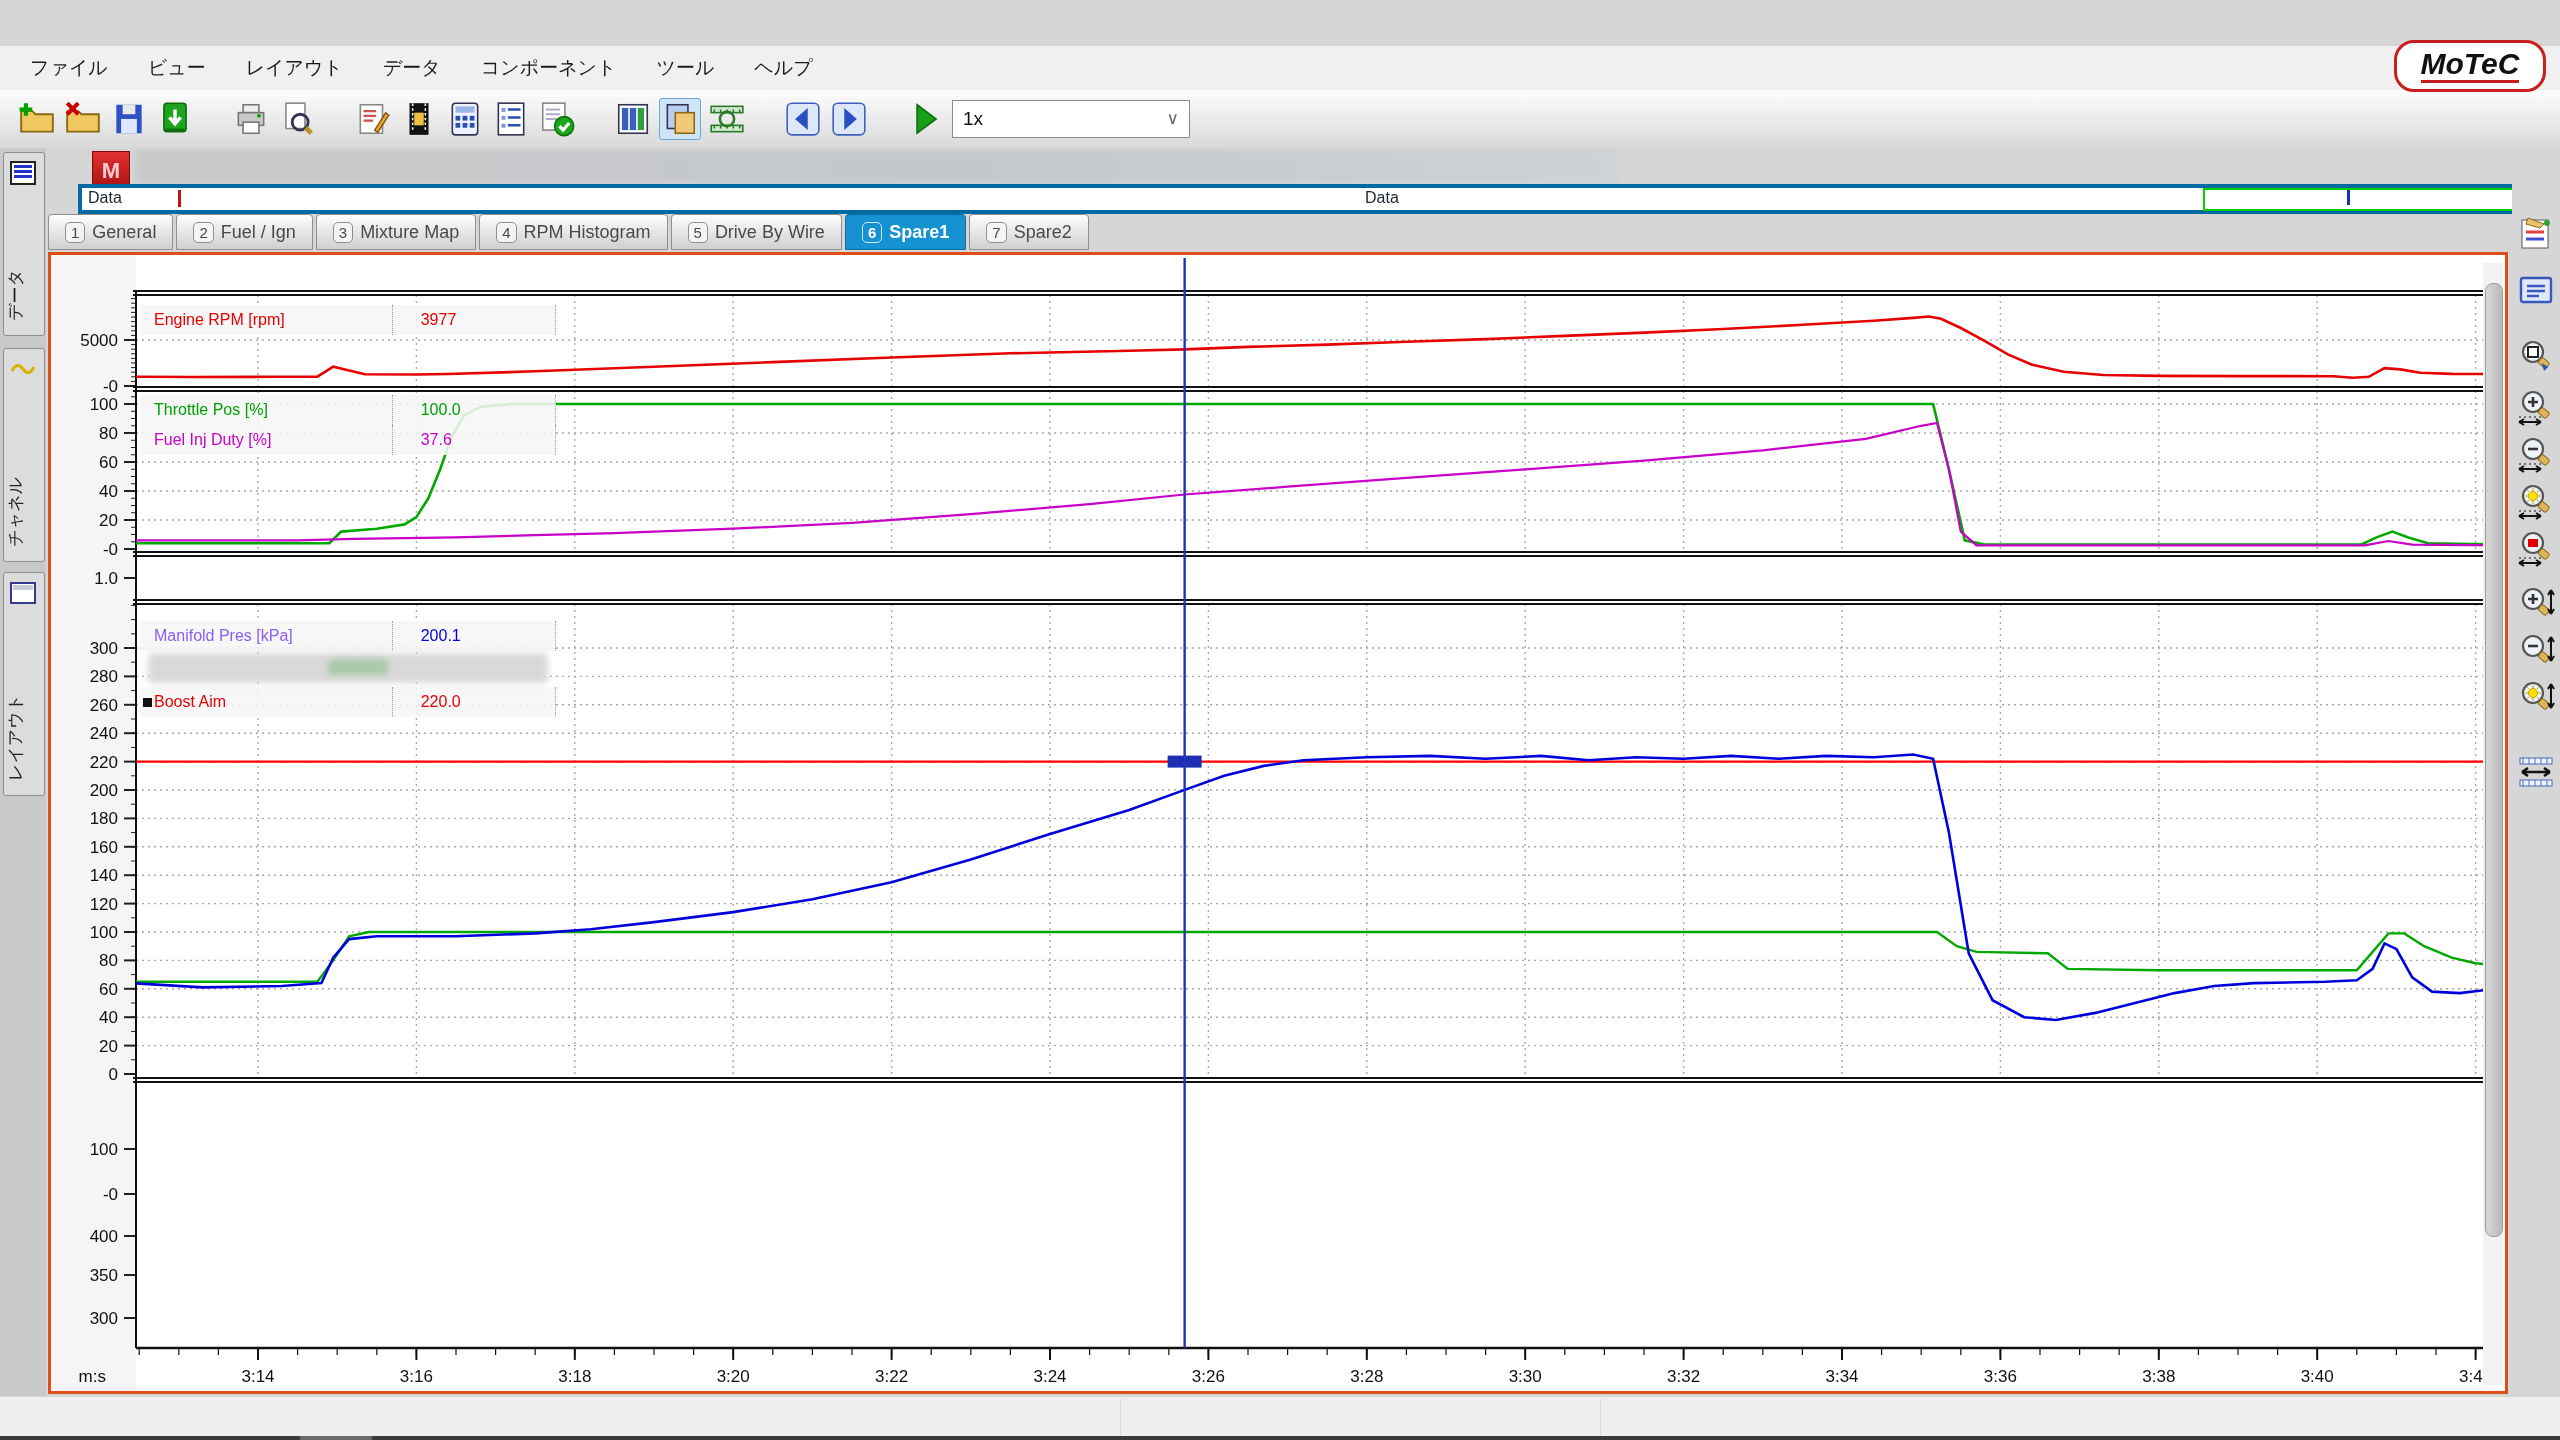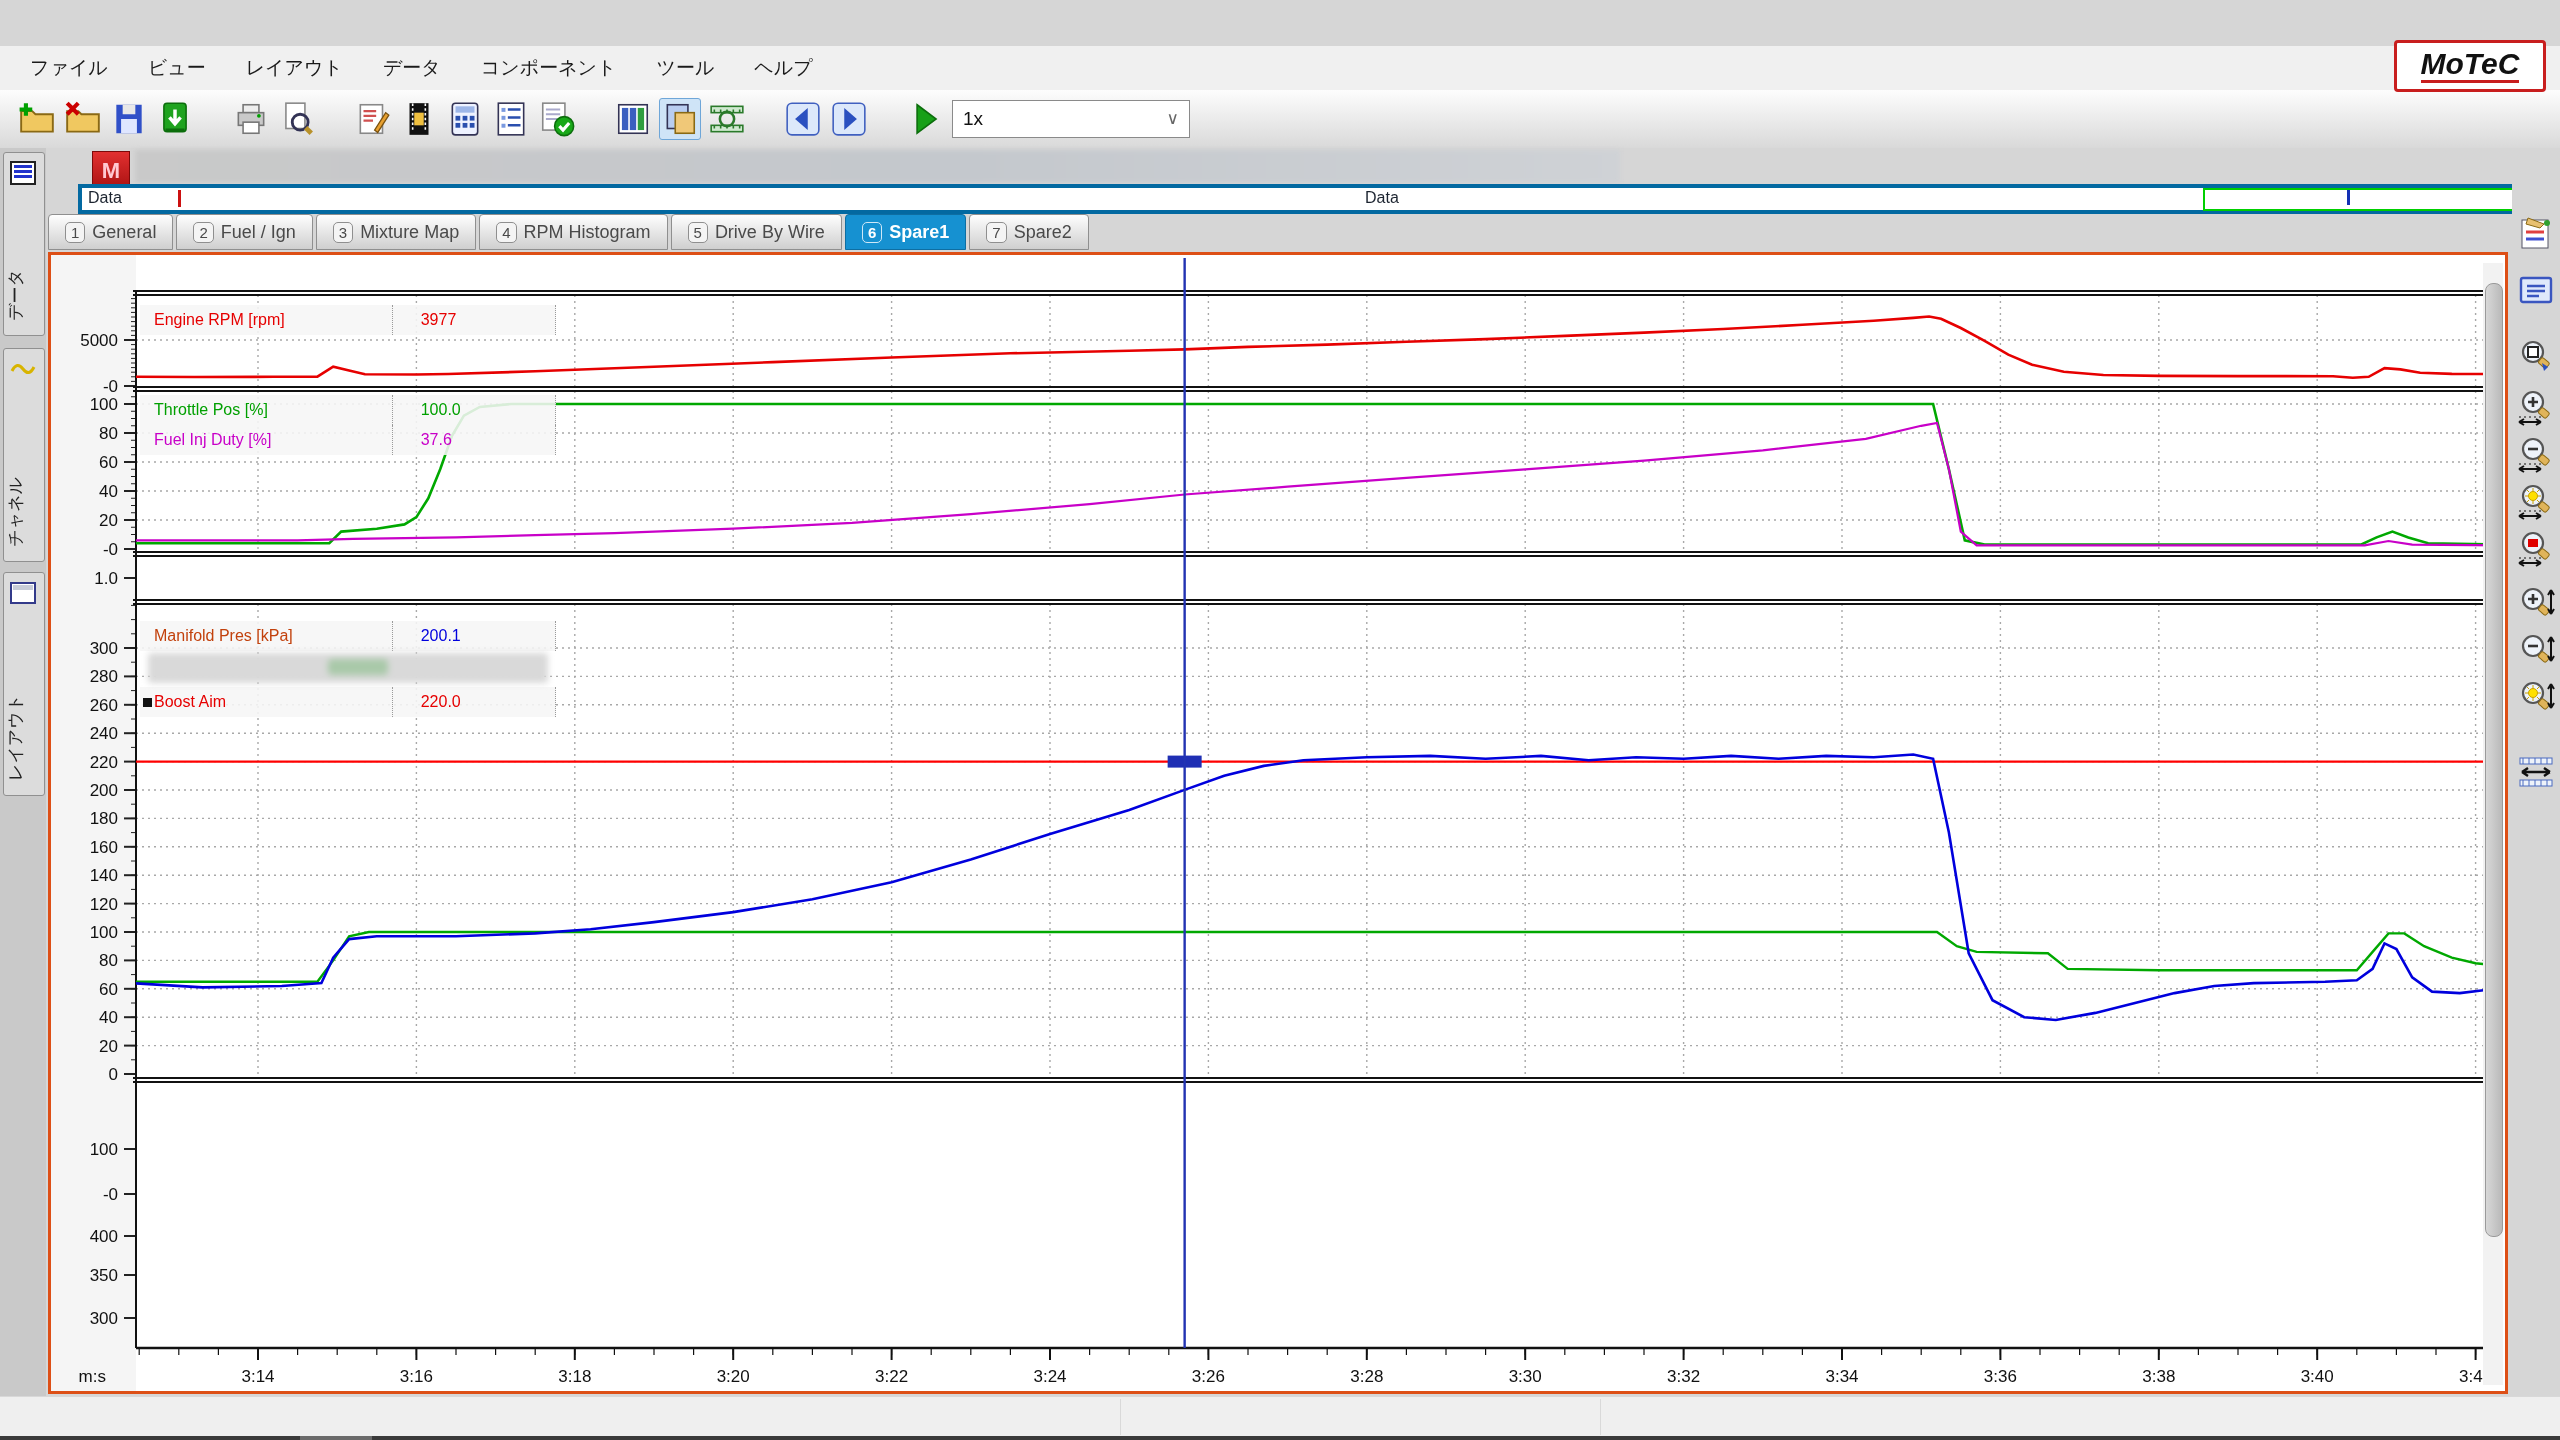--- a/index.html
+++ b/index.html
@@ -5,21 +5,21 @@
   html,body{margin:0;padding:0;background:#9a9a9a;}
   #screen{position:relative;width:2560px;height:1440px;background:#d6d6d6;font-family:"Liberation Sans",sans-serif;overflow:hidden;}
   
   #titlebar{position:absolute;left:0;top:0;width:2560px;height:46px;background:#ffffff;border-bottom:1px solid #e2e2e2;}
   #app-icon{position:absolute;left:12px;top:9px;width:28px;height:28px;background:linear-gradient(180deg,#e23030,#a50f0f);border:1px solid #7d0909;border-radius:3px;color:#fff;font-weight:bold;font-style:italic;font-size:19px;text-align:center;line-height:27px;}
   #window-title{position:absolute;left:52px;top:11px;font-size:19px;color:#111;}
   .winbtn{position:absolute;top:12px;width:56px;height:24px;text-align:center;color:#222;}
   
   #menubar{position:absolute;left:0;top:46px;width:2560px;height:44px;background:#f0f0f0;display:flex;align-items:center;padding-left:10px;box-sizing:border-box;}
   .menu-item{font-size:19px;color:#1a1a1a;padding:6px 20px;}
-  #motec-logo{position:absolute;right:14px;top:40px;width:146px;height:46px;background:#fff;border:3px solid #c81e1e;border-radius:4px;text-align:center;z-index:5;}
+  #motec-logo{position:absolute;right:14px;top:40px;width:146px;height:46px;background:#fff;border:3px solid #c81e1e;border-radius:20px;text-align:center;z-index:5;}
   #motec-logo span{font-size:30px;font-weight:bold;font-style:italic;color:#111;line-height:42px;border-bottom:3px solid #c81e1e;}
   
   #toolbar{position:absolute;left:0;top:90px;width:2560px;height:58px;background:linear-gradient(180deg,#fdfdfd,#d9d9d9);display:flex;align-items:center;padding-left:14px;box-sizing:border-box;}
   .tb-icon{width:40px;height:40px;margin:0 3px;display:flex;align-items:center;justify-content:center;}
   .tb-icon.selected{background:#cfe4f7;border:1px solid #6ea6d8;border-radius:3px;}
   .tb-gap{width:30px;}
   #zoom-select{width:238px;height:38px;background:#fff;border:1px solid #8a8a8a;margin-left:4px;position:relative;font-size:19px;line-height:36px;padding-left:10px;box-sizing:border-box;color:#111;}
   #zoom-select .chev{position:absolute;right:10px;top:0;color:#666;font-size:17px;}
   
   #child-caption{position:absolute;left:135px;top:150px;width:1485px;height:33px;background:linear-gradient(90deg,#c9c9c9,#c4c8cd 55%,#cfd2d6);filter:blur(2px);}
@@ -643,21 +643,21 @@
       </div>
       <div class="legend-row" style="left:89px;top:140px;width:416px;">
         <span class="leg-name" style="color:#00a000">Throttle Pos [%]</span>
         <span class="leg-val" style="color:#00a000">100.0</span>
       </div>
       <div class="legend-row" style="left:89px;top:170px;width:416px;">
         <span class="leg-name" style="color:#c800c8">Fuel Inj Duty [%]</span>
         <span class="leg-val" style="color:#c800c8">37.6</span>
       </div>
       <div class="legend-row" style="left:89px;top:366px;width:416px;">
-        <span class="leg-name" style="color:#c2410c">Manifold Pres [kPa]</span>
+        <span class="leg-name" style="color:#8b5cf6">Manifold Pres [kPa]</span>
         <span class="leg-val" style="color:#0000dd">200.1</span>
       </div>
       <div class="legend-row" style="left:89px;top:432px;width:416px;">
         <span class="leg-bullet"></span>
         <span class="leg-name" style="color:#e60000">Boost Aim</span>
         <span class="leg-val" style="color:#e60000">220.0</span>
       </div>
       <div class="leg-censored" style="left:97px;top:398px;width:400px;height:30px;">
         <div style="position:absolute;left:180px;top:6px;width:60px;height:16px;background:#7ab97a;opacity:.5;border-radius:4px;"></div>
       </div>

